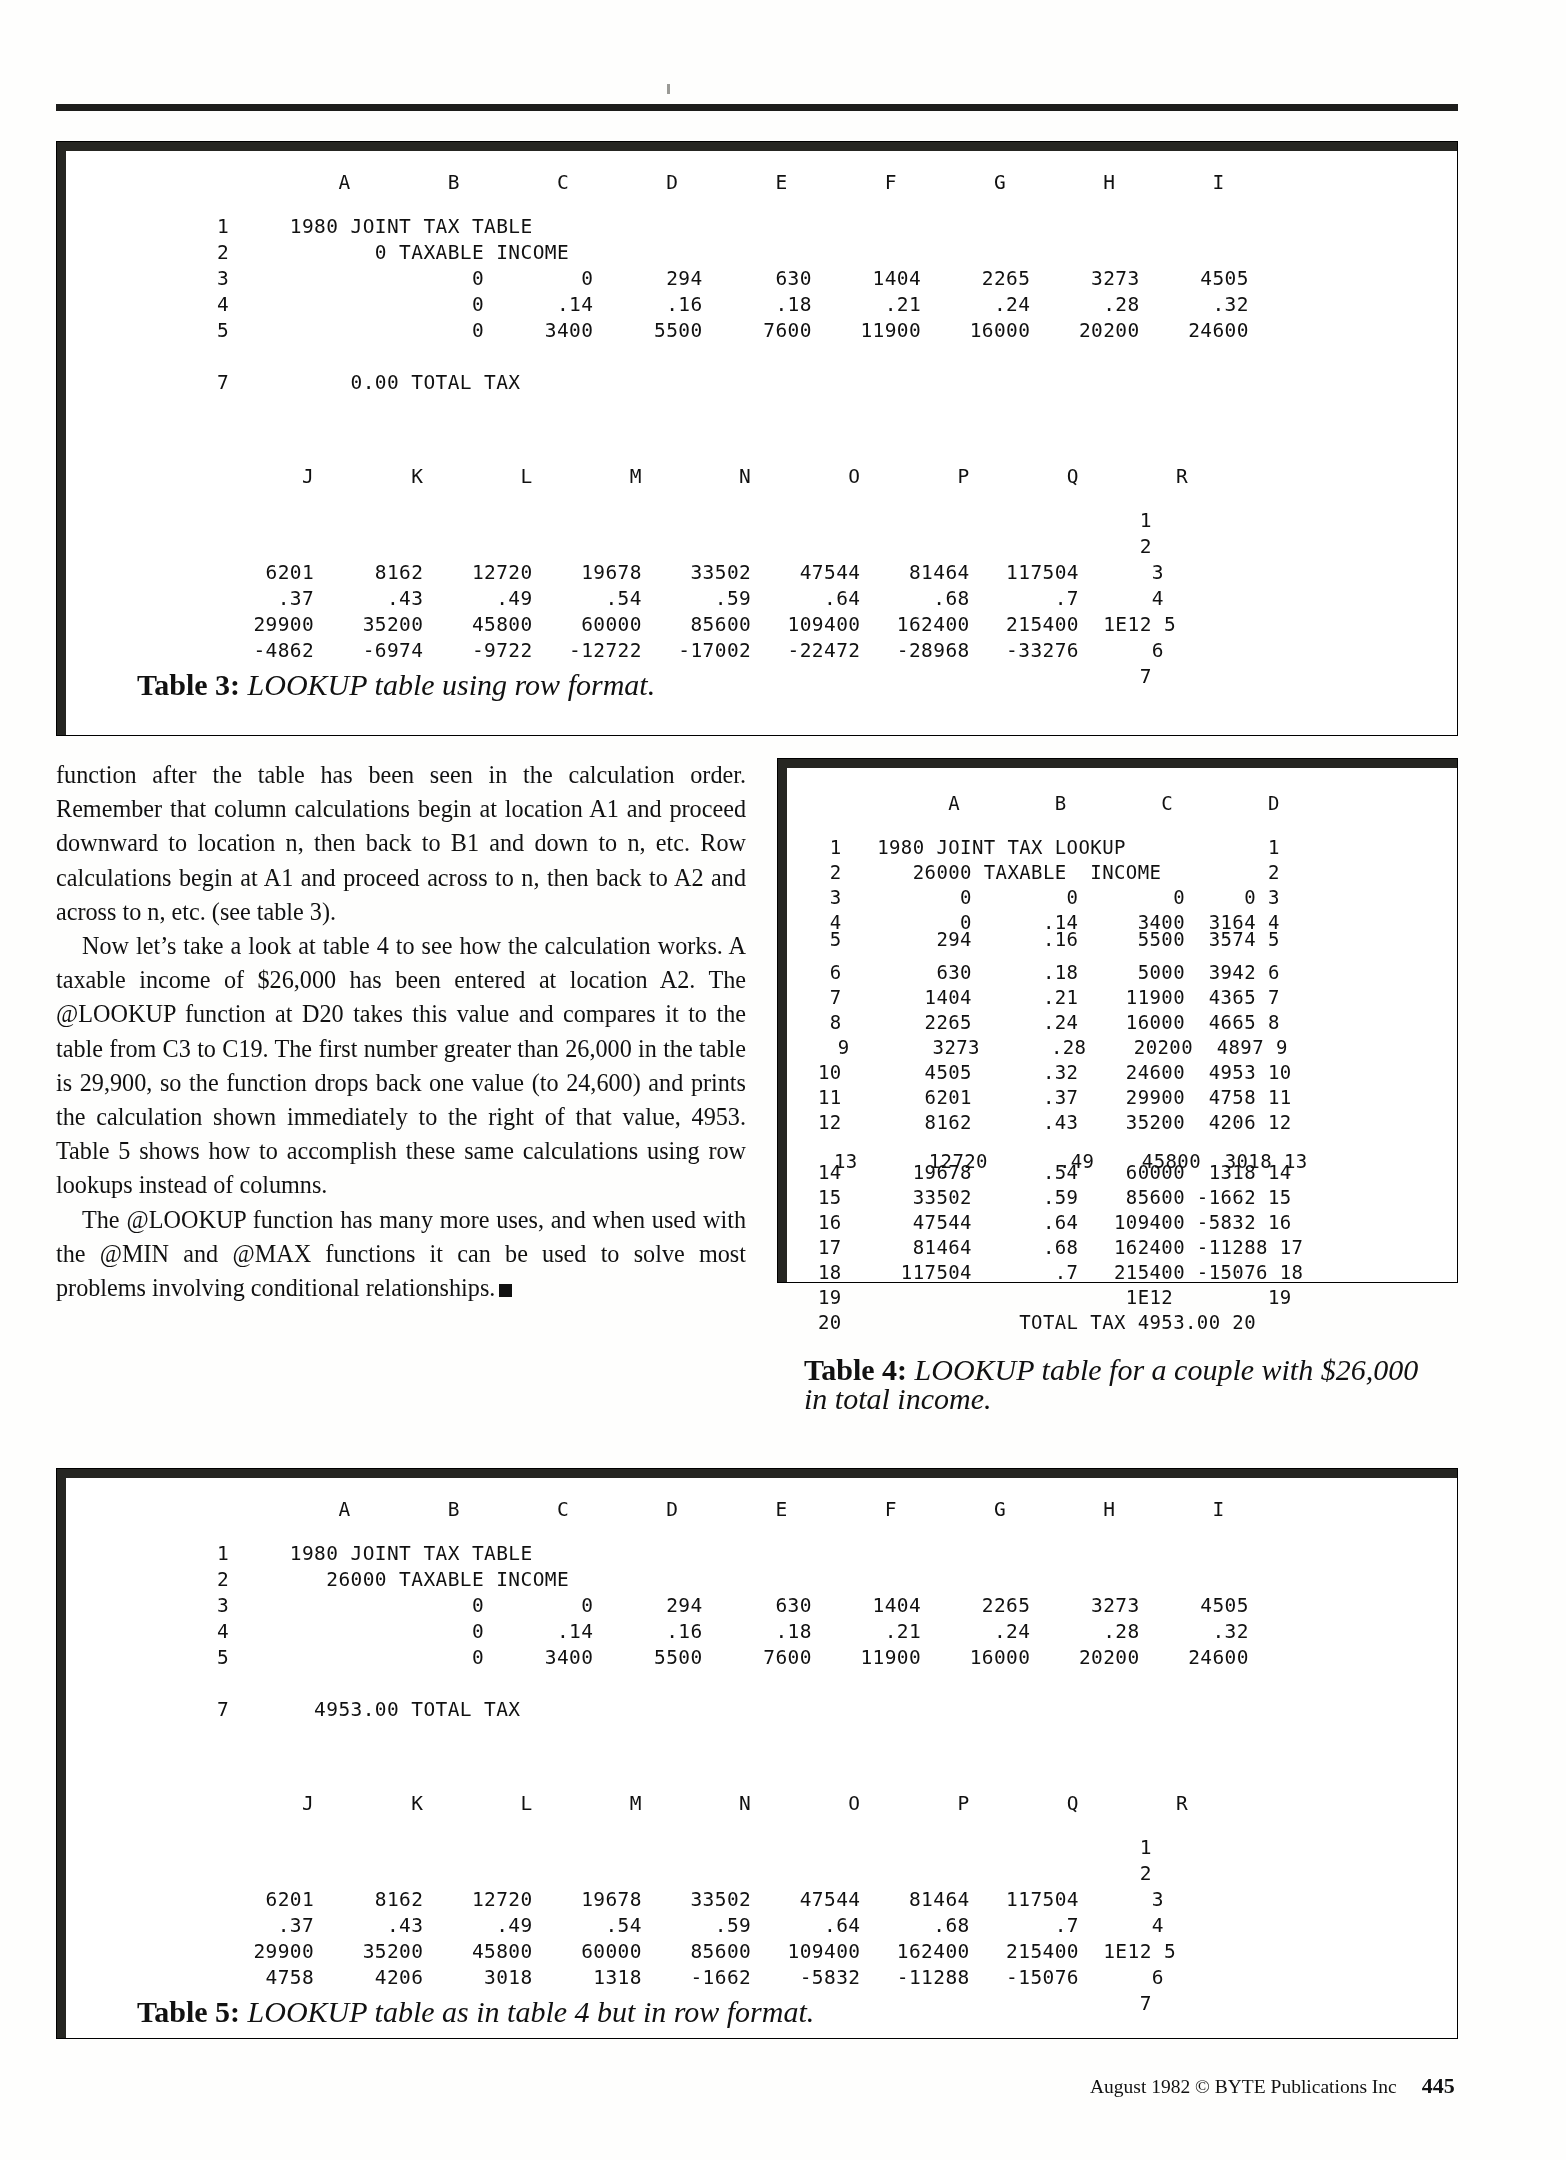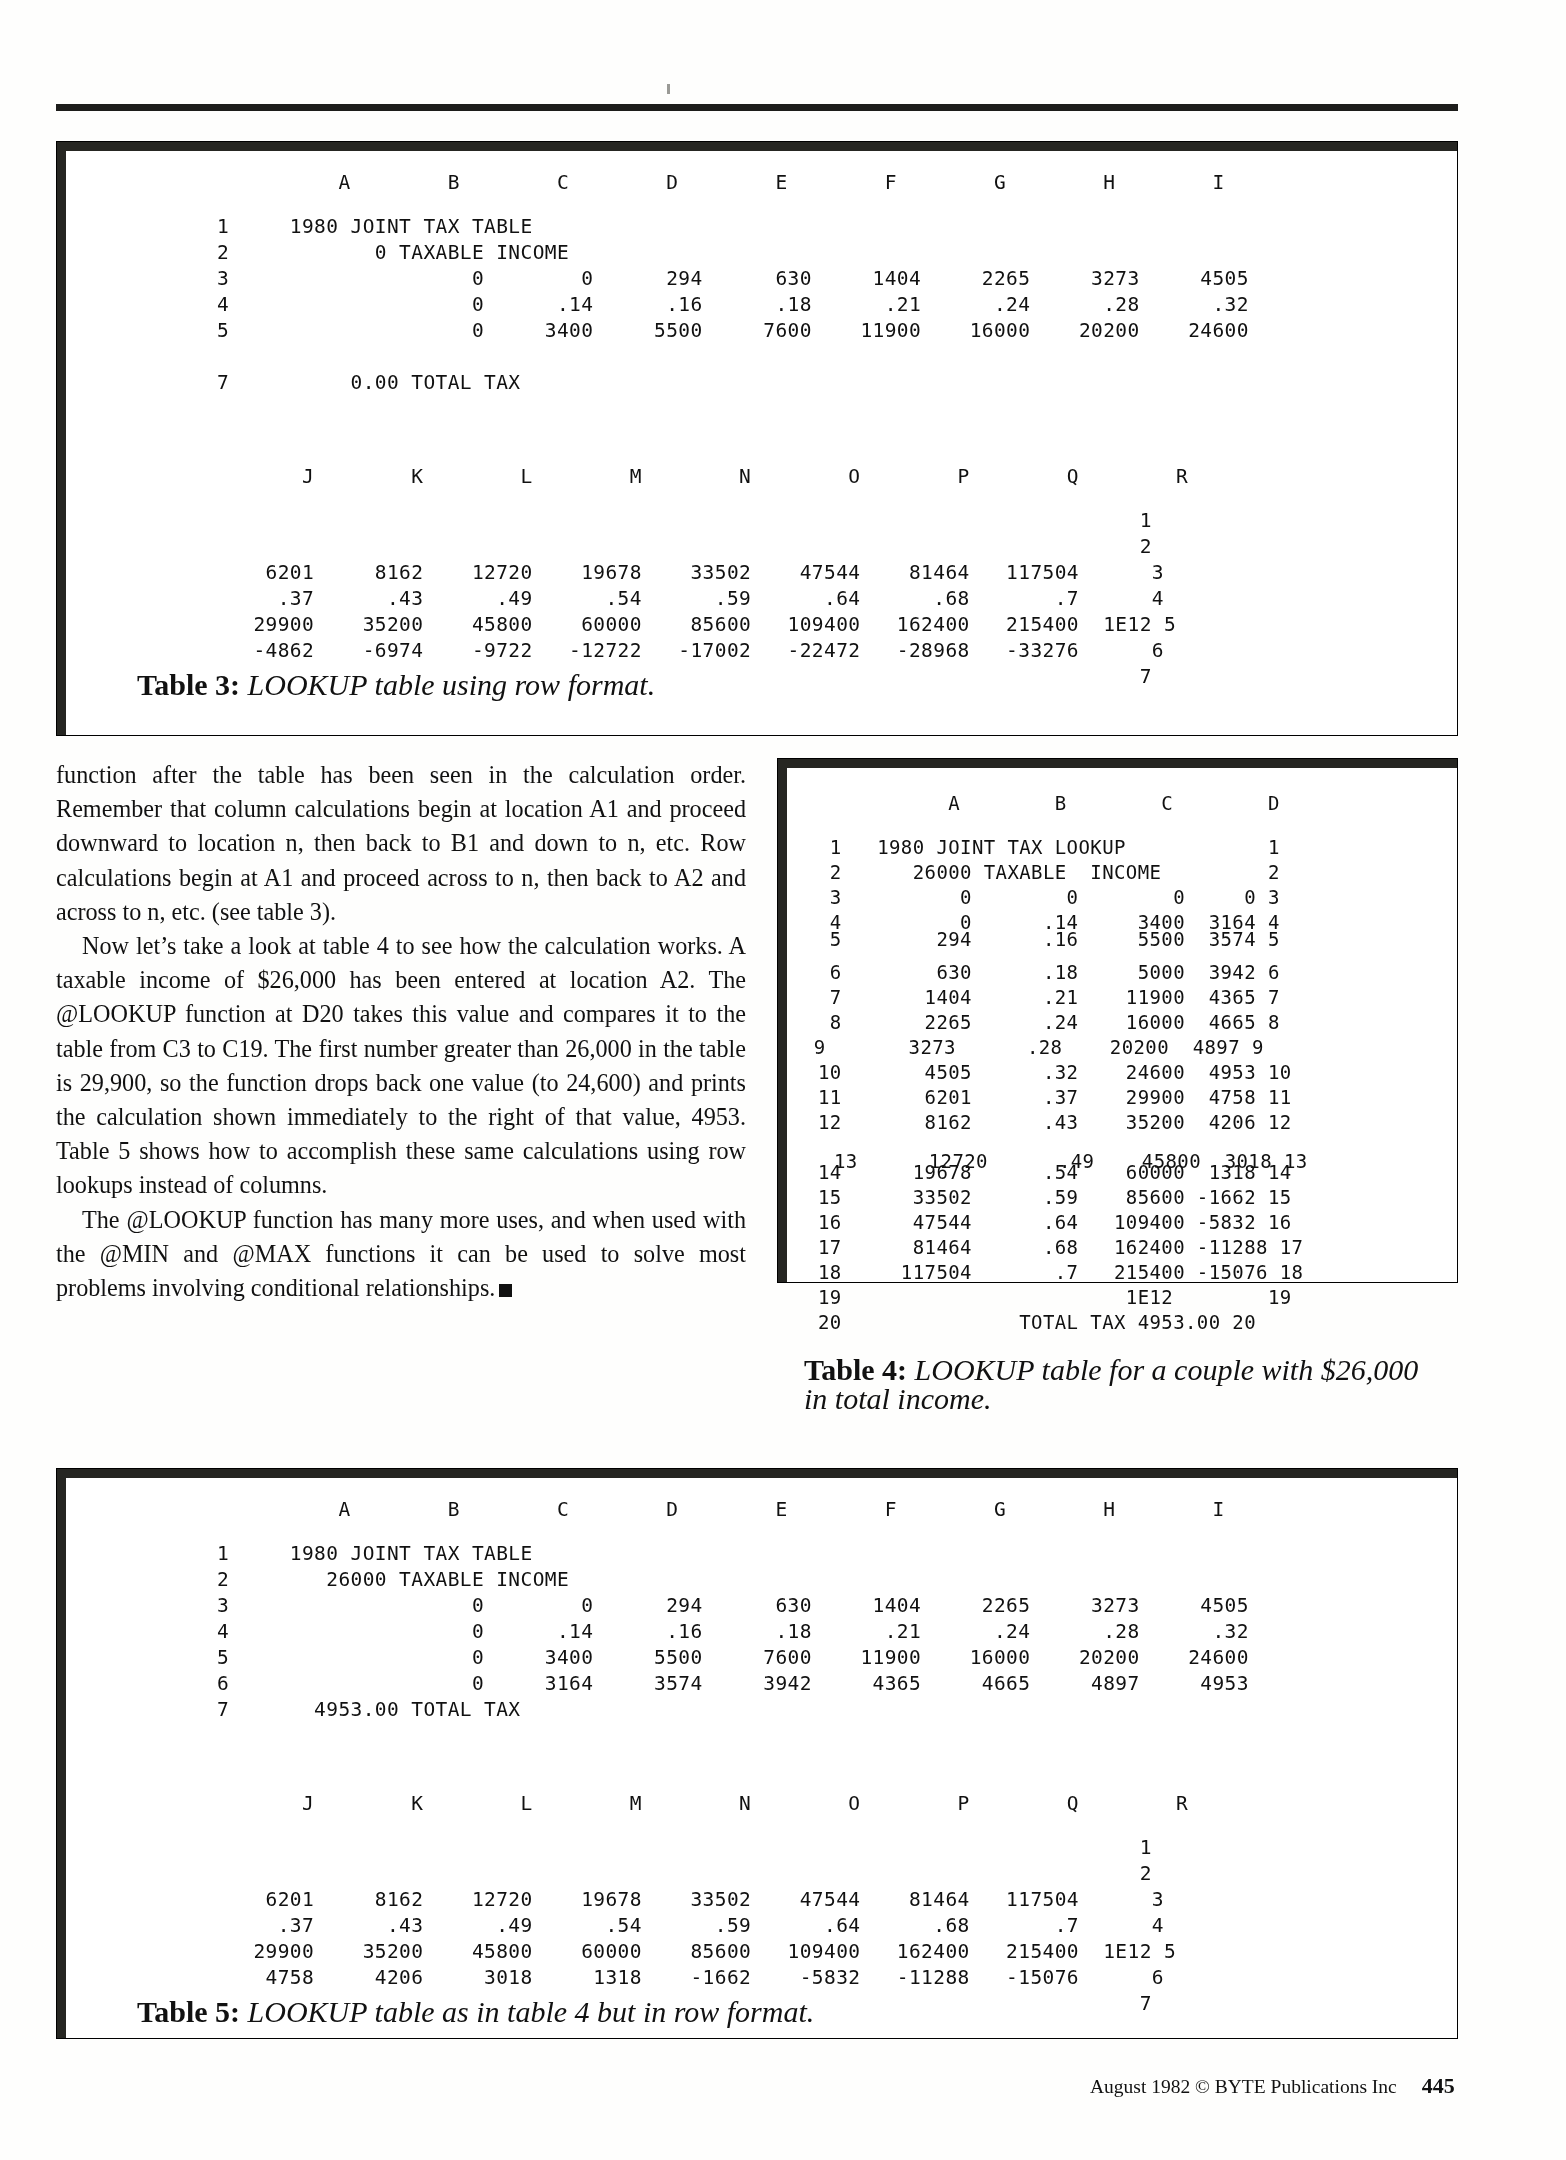--- a/index.html
+++ b/index.html
@@ -178,21 +178,21 @@
     <div class="listing small" style="left:40px; top:32px;">           A        B        C        D</div>
 
     <div class="listing small" style="left:40px; top:76px;"> 1   1980 JOINT TAX LOOKUP            1</div>
     <div class="listing small" style="left:40px; top:101px;"> 2      26000 TAXABLE  INCOME         2</div>
     <div class="listing small" style="left:40px; top:126px;"> 3          0        0        0     0 3</div>
     <div class="listing small" style="left:40px; top:151px;"> 4          0      .14     3400  3164 4</div>
     <div class="listing small" style="left:40px; top:168px;"> 5        294      .16     5500  3574 5</div>
     <div class="listing small" style="left:40px; top:201px;"> 6        630      .18     5000  3942 6</div>
     <div class="listing small" style="left:40px; top:226px;"> 7       1404      .21    11900  4365 7</div>
     <div class="listing small" style="left:40px; top:251px;"> 8       2265      .24    16000  4665 8</div>
-    <div class="listing small" style="left:24px; top:276px;"> 9       3273      .28    20200  4897 9</div>
+    <div class="listing small" style="left:48px; top:276px;"> 9       3273      .28    20200  4897 9</div>
     <div class="listing small" style="left:40px; top:301px;">10       4505      .32    24600  4953 10</div>
     <div class="listing small" style="left:40px; top:326px;">11       6201      .37    29900  4758 11</div>
     <div class="listing small" style="left:40px; top:351px;">12       8162      .43    35200  4206 12</div>
     <div class="listing small" style="left:56px; top:376px;margin-top:14px;">13      12720      .49    45800  3018 13</div>
     <div class="listing small" style="left:40px; top:401px;">14      19678      .54    60000  1318 14</div>
     <div class="listing small" style="left:40px; top:426px;">15      33502      .59    85600 -1662 15</div>
     <div class="listing small" style="left:40px; top:451px;">16      47544      .64   109400 -5832 16</div>
     <div class="listing small" style="left:40px; top:476px;">17      81464      .68   162400 -11288 17</div>
     <div class="listing small" style="left:40px; top:501px;">18     117504       .7   215400 -15076 18</div>
     <div class="listing small" style="left:40px; top:526px;">19                        1E12        19</div>
@@ -208,21 +208,20 @@
     <div class="bar-top"></div>
     <div class="bar-left"></div>
 
     <div class="listing" style="left:160px; top:28px;">          A        B        C        D        E        F        G        H        I</div>
 
     <div class="listing" style="left:160px; top:72px;">1     1980 JOINT TAX TABLE</div>
     <div class="listing" style="left:160px; top:98px;">2        26000 TAXABLE INCOME</div>
     <div class="listing" style="left:160px; top:124px;">3                    0        0      294      630     1404     2265     3273     4505</div>
     <div class="listing" style="left:160px; top:150px;">4                    0      .14      .16      .18      .21      .24      .28      .32</div>
     <div class="listing" style="left:160px; top:176px;">5                    0     3400     5500     7600    11900    16000    20200    24600</div>
-    <div class="listing" style="left:160px; top:202px;">6                    0     3164     3574     3942     4365     4665     4897     4953</div>
     <div class="listing" style="left:160px; top:228px;">7       4953.00 TOTAL TAX</div>
 
     <div class="listing" style="left:160px; top:322px;">       J        K        L        M        N        O        P        Q        R</div>
 
     <div class="listing" style="left:160px; top:366px;">                                                                            1</div>
     <div class="listing" style="left:160px; top:392px;">                                                                            2</div>
     <div class="listing" style="left:160px; top:418px;">    6201     8162    12720    19678    33502    47544    81464   117504      3</div>
     <div class="listing" style="left:160px; top:444px;">     .37      .43      .49      .54      .59      .64      .68       .7      4</div>
     <div class="listing" style="left:160px; top:470px;">   29900    35200    45800    60000    85600   109400   162400   215400  1E12 5</div>
     <div class="listing" style="left:160px; top:496px;">    4758     4206     3018     1318    -1662    -5832   -11288   -15076      6</div>

